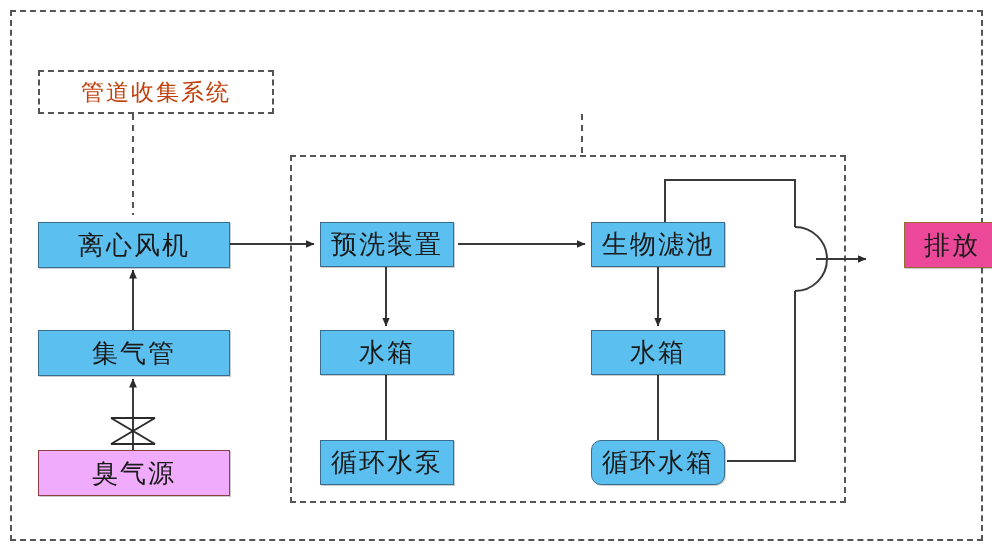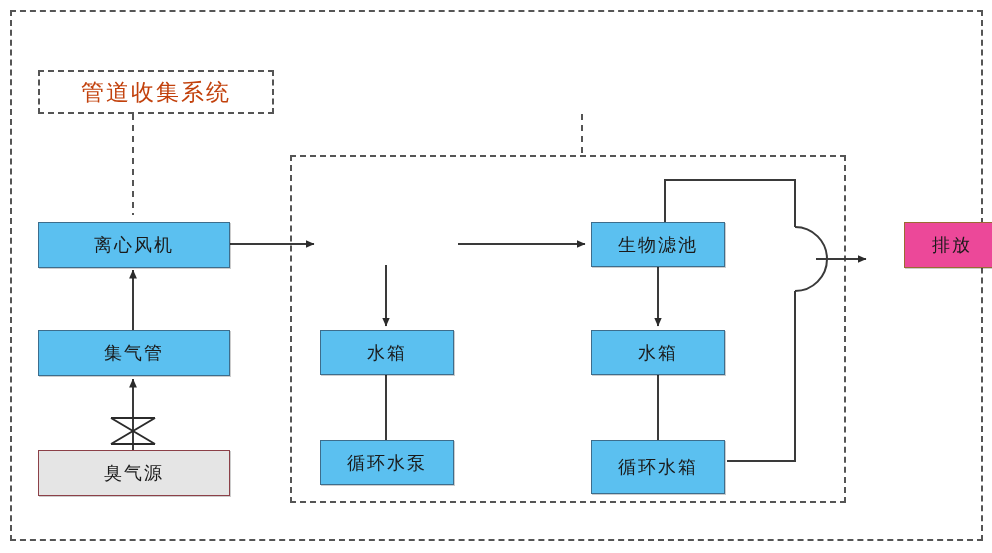--- a/index.html
+++ b/index.html
@@ -23,32 +23,32 @@
     height: 553px;
     pointer-events: none;
   }
   .node {
     position: absolute;
     box-sizing: border-box;
     display: flex;
     align-items: center;
     justify-content: center;
     border: 1px solid #4a4a4a;
-    font-size: 18px;
+    font-size: 26px;
     letter-spacing: 2px;
     color: #1a1a1a;
     white-space: nowrap;
     box-shadow: 1px 1px 0 rgba(0,0,0,0.20);
   }
   .node.blue {
     background: #5BC0F0;
     border-color: #3d6d8c;
   }
   .node.pink {
-    background: #e5e5e5;
+    background: #f0abfc;
     border-color: #8c4048;
     justify-content: center;
   }
   .node.orange {
     background: #ec4899;
     border-color: #9a6a33;
     margin-left: 32px;
   }
   .grouplabel {
     position: absolute;
@@ -133,38 +133,41 @@
   </div>
 
   <div class="node blue" style="left:38px; top:330px; width:192px; height:46px;">
     <span>集气管</span>
   </div>
 
   <div class="node pink" style="left:38px; top:450px; width:192px; height:46px;">
     <span>臭气源</span>
   </div>
 
+  <div class="node blue" style="left:320px; top:222px; width:134px; height:45px;">
+    <span>预洗装置</span>
+  </div>
 
   <div class="node blue" style="left:320px; top:330px; width:134px; height:45px;">
     <span>水箱</span>
   </div>
 
   <div class="node blue" style="left:320px; top:440px; width:134px; height:45px;font-family:Liberation Mono, monospace;">
     <span>循环水泵</span>
   </div>
 
   <div class="node blue" style="left:591px; top:222px; width:134px; height:45px;font-family:Liberation Serif, serif;">
     <span>生物滤池</span>
   </div>
 
   <div class="node blue" style="left:591px; top:330px; width:134px; height:45px;">
     <span>水箱</span>
   </div>
 
-  <div class="node blue" style="left:591px; top:440px; width:134px; height:54px;">
+  <div class="node blue" style="left:591px; top:440px; width:134px; height:45px;border-radius:10px;">
     <span>循环水箱</span>
   </div>
 
   <div class="node orange" style="left:872px; top:222px; width:96px; height:46px;">
     <span>排放</span>
   </div>
 
 </div>
 
 </body></html>

